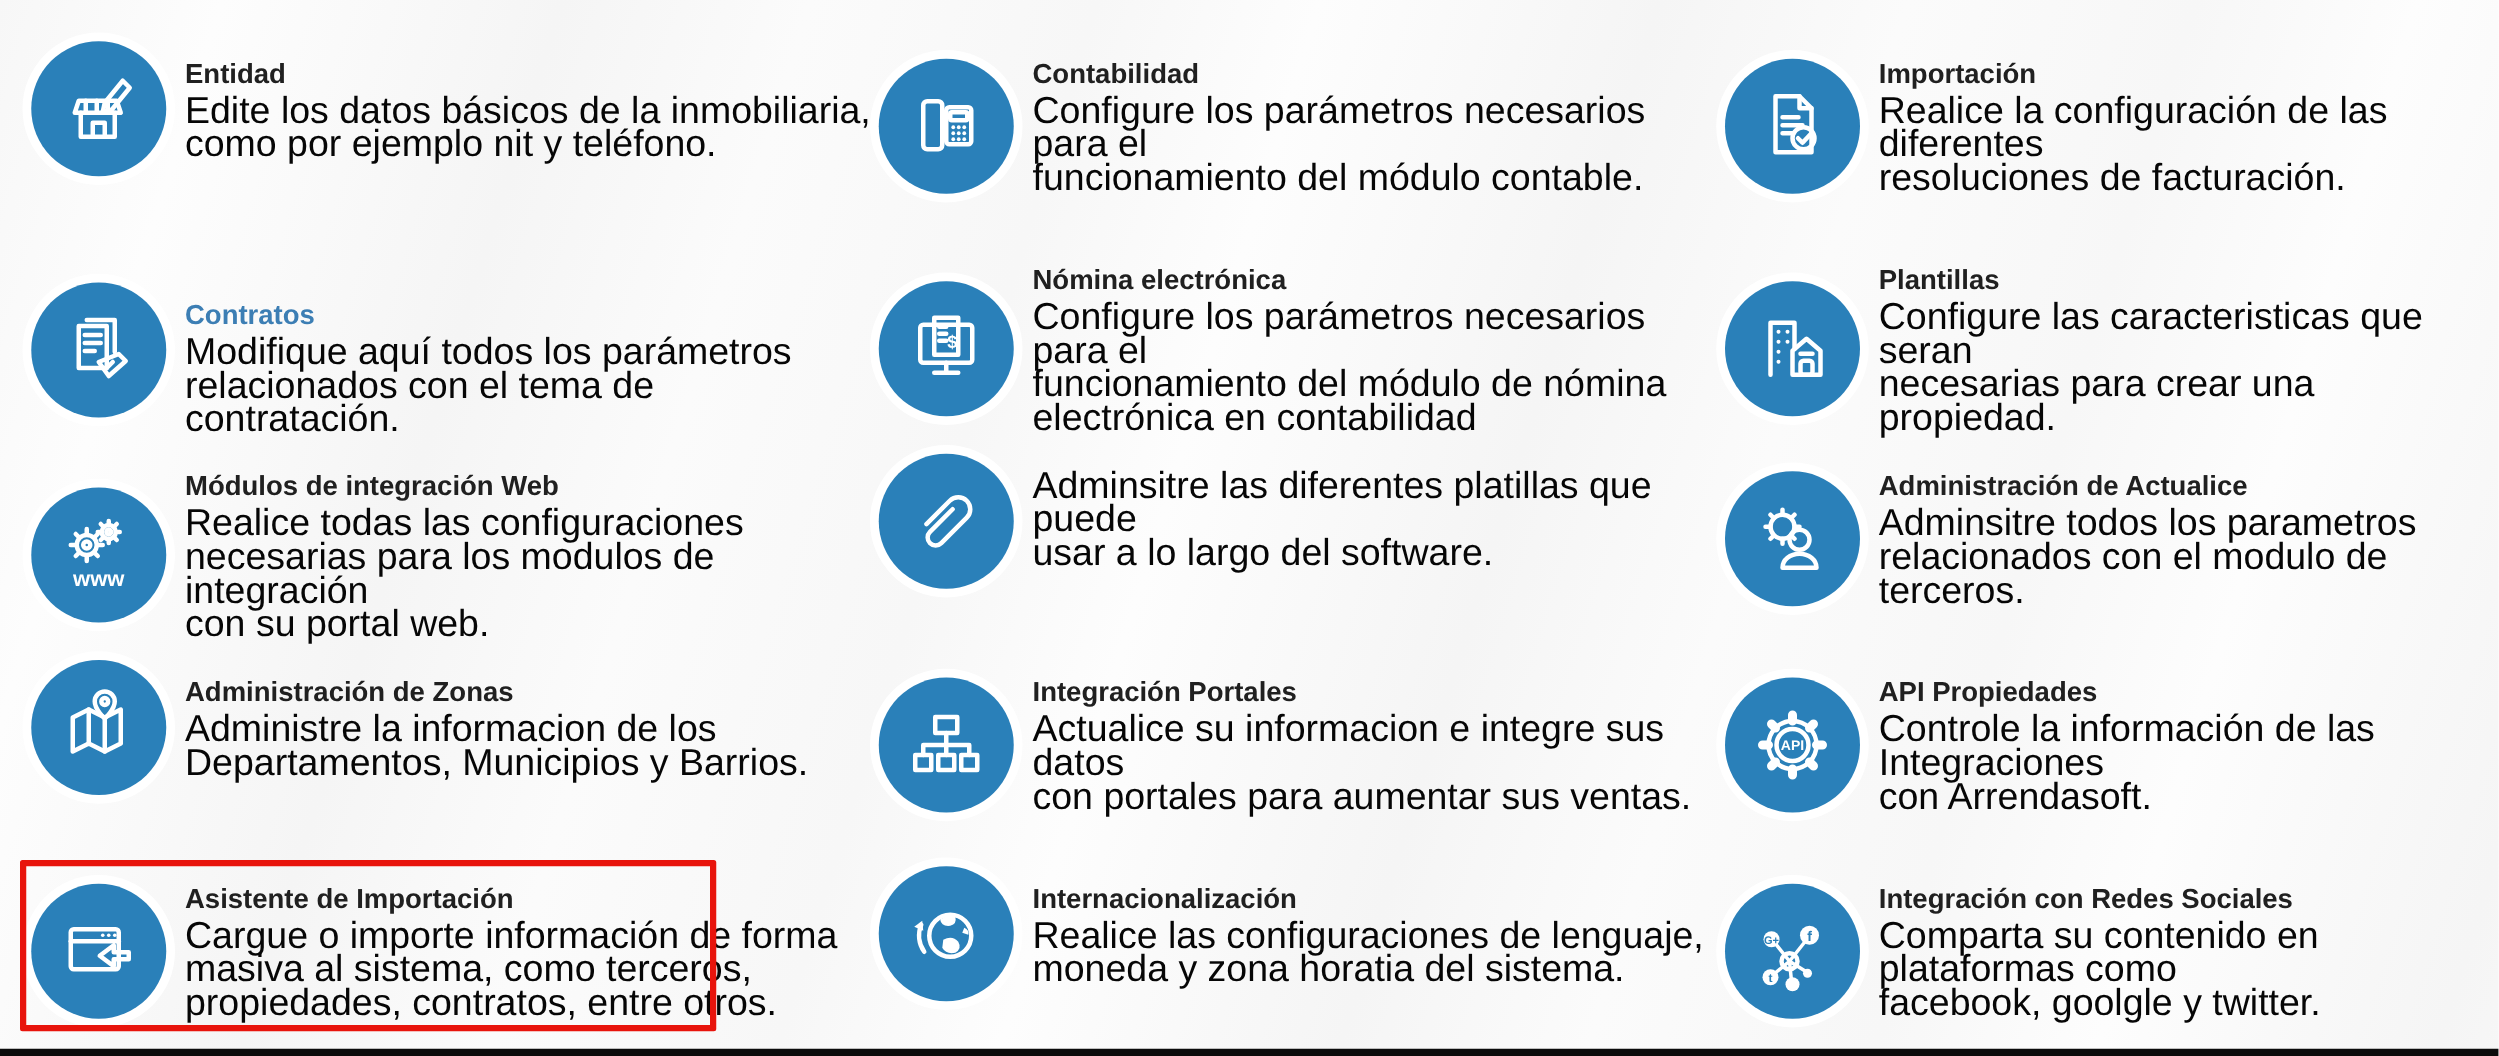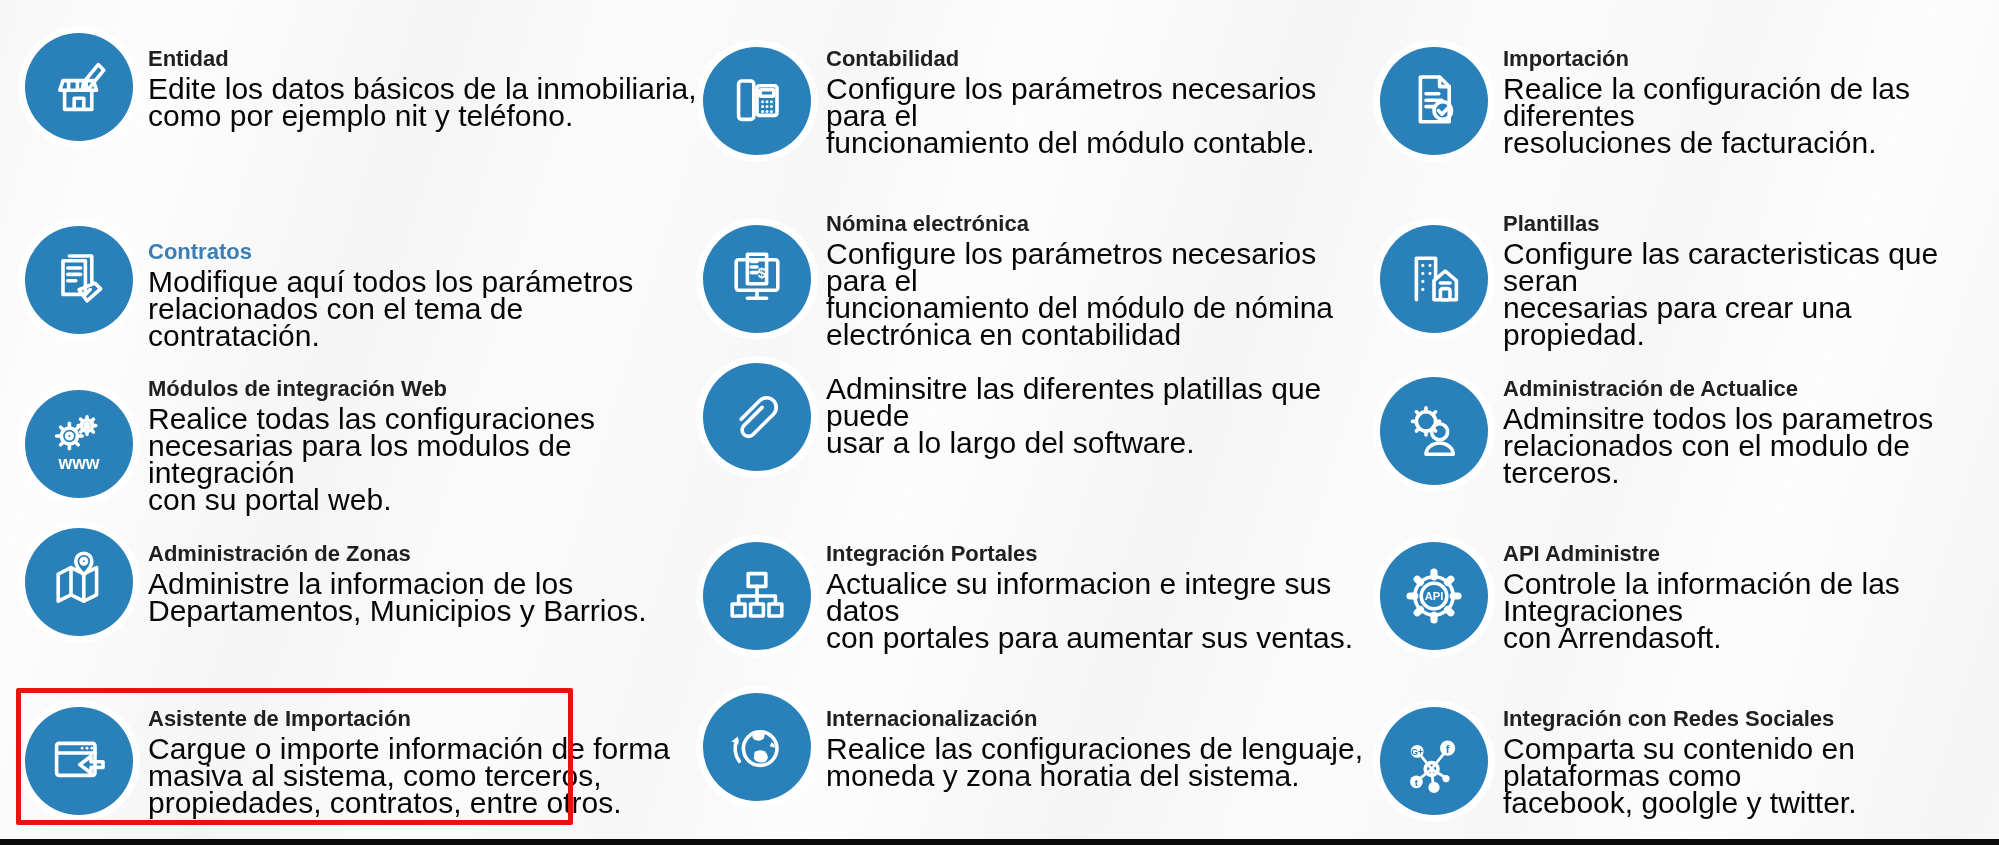--- a/index.html
+++ b/index.html
@@ -291,21 +291,21 @@
         <svg class="ic" viewBox="0 0 100 100">
           <circle cx="50" cy="50" r="24"></circle>
           <g stroke-width="9">
             <path d="M74,50 H80 M67,67 L71,71 M50,74 V80 M33,67 L29,71 M26,50 H20 M33,33 L29,29 M50,26 V20 M67,33 L71,29"></path>
           </g>
           <circle cx="50" cy="50" r="16"></circle>
           <text x="50" y="55.5" font-size="14" text-anchor="middle">API</text>
         </svg>
       </span>
       <div class="text">
-        <div class="title">API Administre</div>
+        <div class="title">API Propiedades</div>
         <div class="desc">Controle la información de las Integraciones
 con Arrendasoft.</div>
       </div>
     </div>
 
     <div class="item">
       <span class="icon-circle">
         <svg class="ic" viewBox="0 0 100 100">
           <path d="M47,60 L66,36 M47,60 L31,40 M47,60 L30,74 M47,60 L49,80 M47,60 L63,70" stroke-width="3.5"></path>
           <circle cx="47" cy="60" r="8"></circle>

